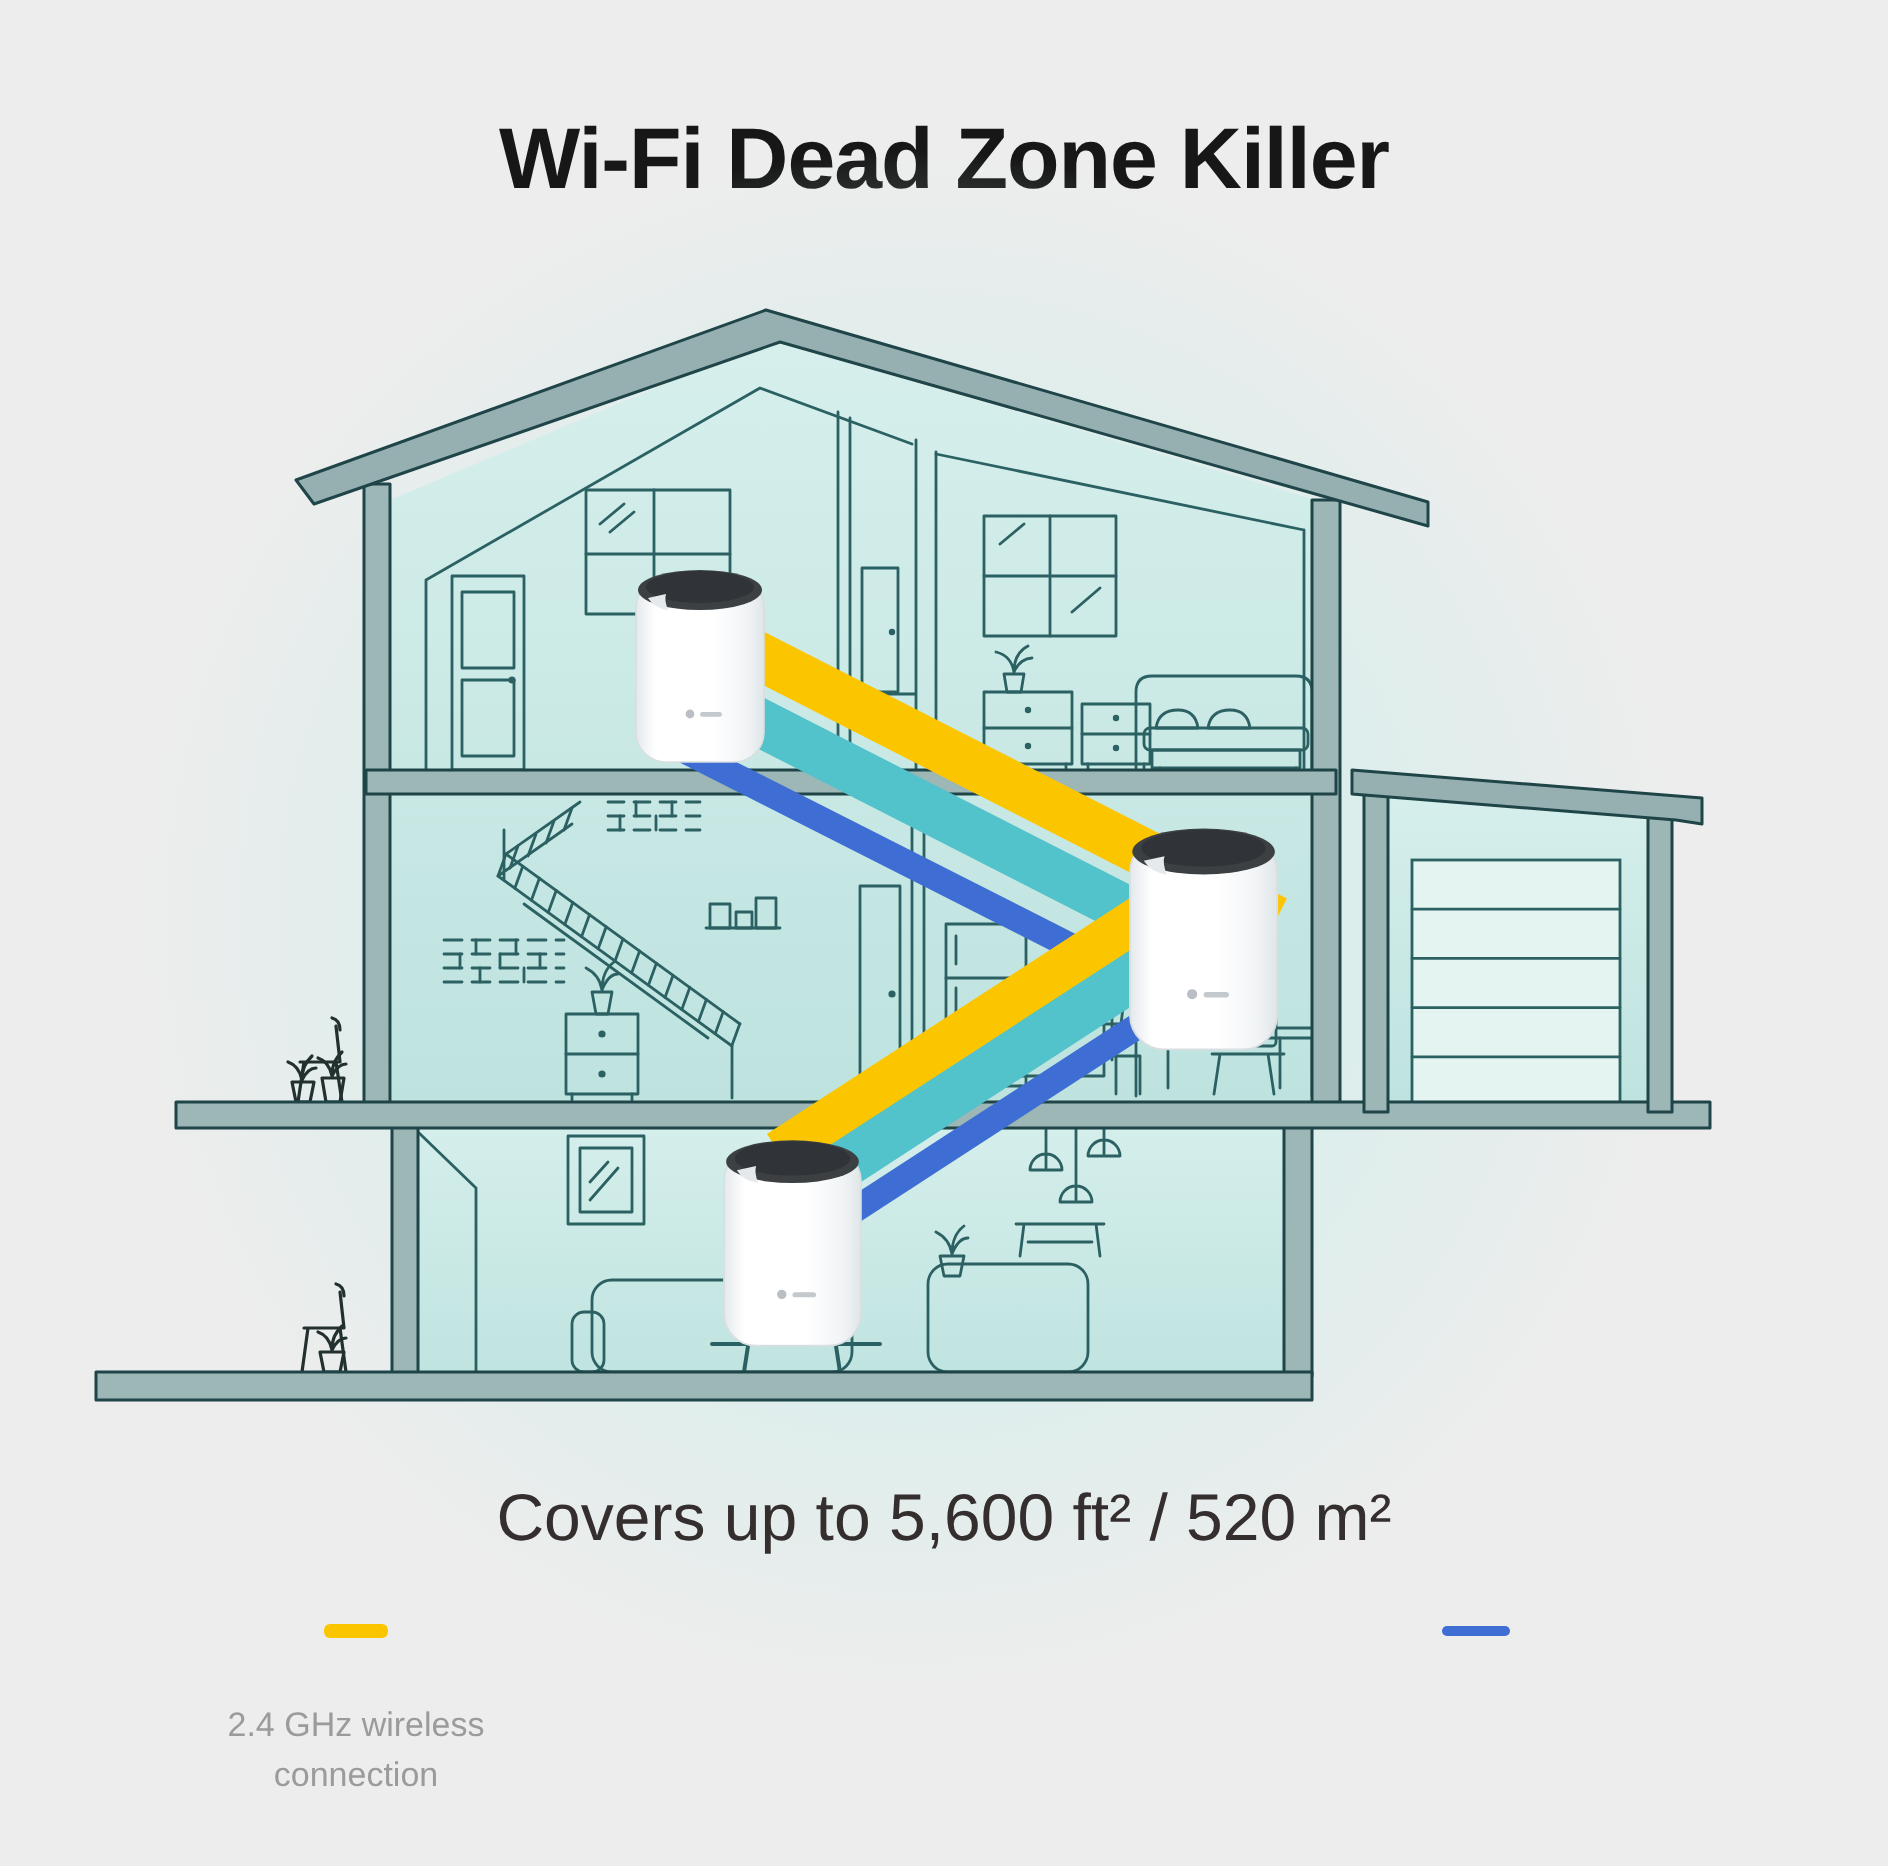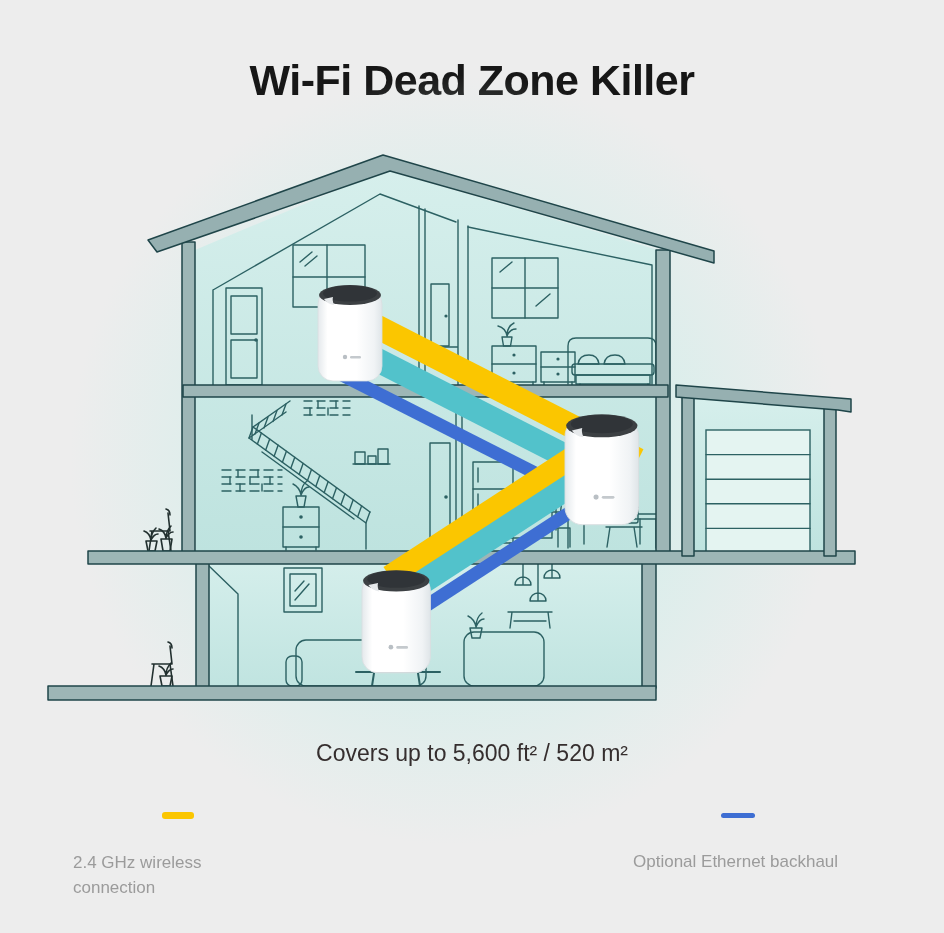--- a/index.html
+++ b/index.html
@@ -2,28 +2,28 @@
 <html><head>
 <meta charset="utf-8">
 <style>
   html,body{margin:0;padding:0;}
   body{width:944px;height:933px;background:#ededed;overflow:hidden;
        font-family:"Liberation Sans","DejaVu Sans",sans-serif;}
   .stage{position:relative;width:944px;height:933px;background:#ededed;}
   .title{position:absolute;top:56px;left:0;width:944px;text-align:center;
          font-size:43px;font-weight:700;color:#171717;letter-spacing:-.5px;}
   .coverage{position:absolute;top:740px;left:0;width:944px;text-align:center;
-         font-size:23px;font-weight:400;color:#352e2e;}
+         font-size:33px;font-weight:400;color:#352e2e;}
   .legend-col{position:absolute;top:812px;width:260px;display:flex;
          flex-direction:column;align-items:center;}
   .legend-col .dash{border-radius:3px;margin-bottom:32px;}
   .dash-24{width:32px;height:7px;}
   .dash-5{width:33px;height:7px;}
   .dash-eth{width:34px;height:5px;margin-top:1px;}
-  .legend-label{width:210px;text-align:left;font-size:17px;line-height:1.45;
+  .legend-label{width:210px;text-align:center;font-size:17px;line-height:1.45;
          color:#9b9b9b;}
   svg{position:absolute;left:0;top:0;}
   .art{fill:none;stroke:#2c6163;stroke-width:1.4;stroke-linecap:round;stroke-linejoin:round;}
   .art-dark{fill:none;stroke:#22302f;stroke-width:1.6;stroke-linecap:round;stroke-linejoin:round;}
   .dot{fill:#2c6163;stroke:none;}
   .wall{fill:#9db6b6;stroke:#1f4549;stroke-width:1.5;stroke-linejoin:round;}
   .roofbeam{fill:#96b0b1;stroke:#1f4549;stroke-width:1.5;stroke-linejoin:round;}
   .band{fill:none;}
 </style>
 </head>
@@ -209,16 +209,15 @@
   </svg>
 
   <div class="coverage">Covers up to 5,600 ft² / 520 m²</div>
 
   <div class="legend-col" style="left:48px;">
     <div class="dash dash-24" style="background: rgb(251, 198, 0);"></div>
     <div class="legend-label">2.4 GHz wireless connection</div>
   </div>
   <div class="legend-col" style="left:608px;">
     <div class="dash dash-eth" style="background: rgb(62, 110, 211);"></div>
-    <div class="legend-label">Optional Ethernet backhaul</div>
   </div>
 
 </div>
 
 </body></html>

